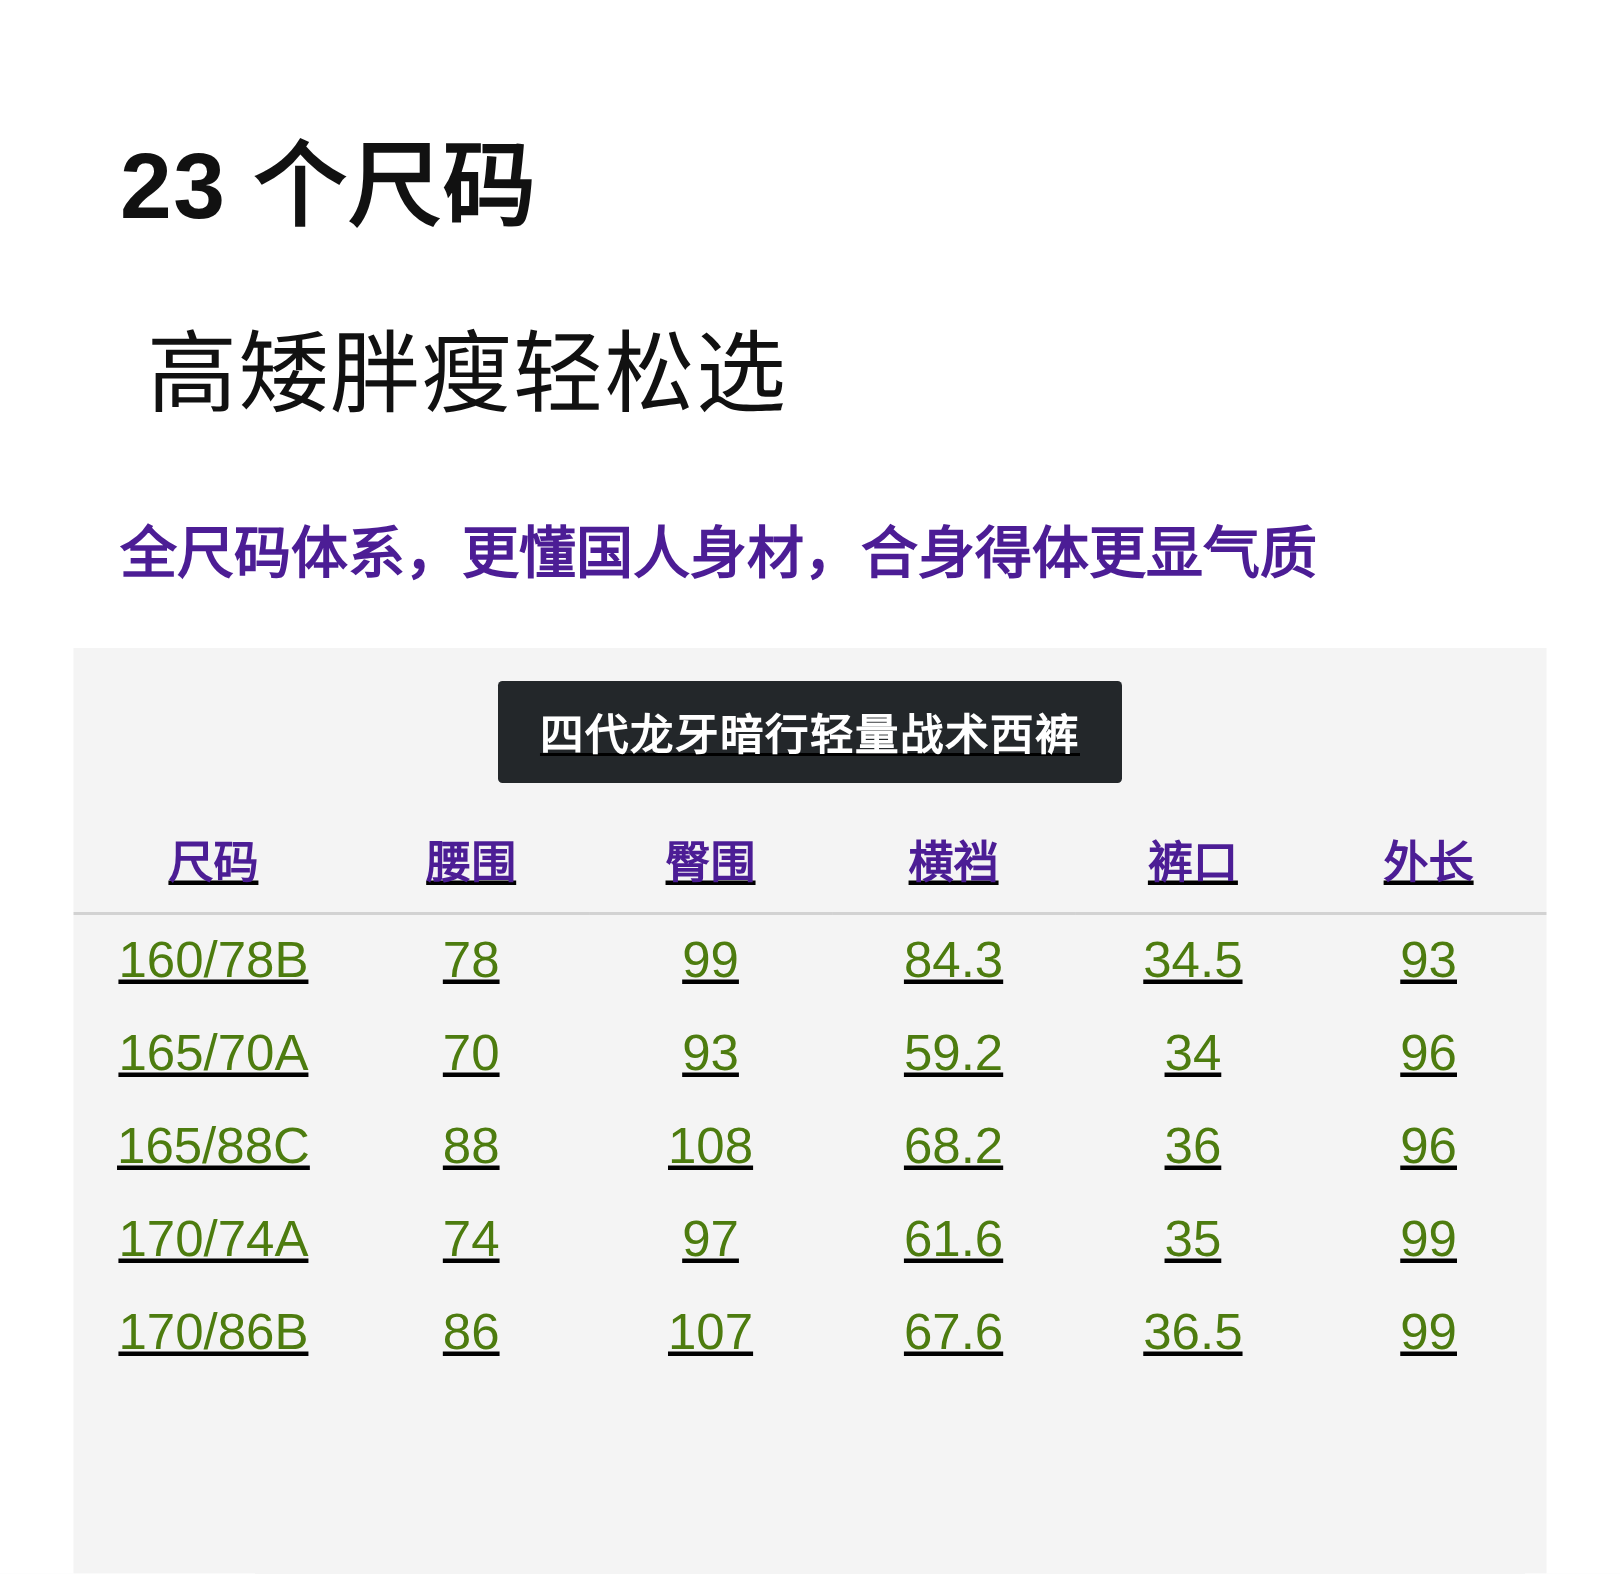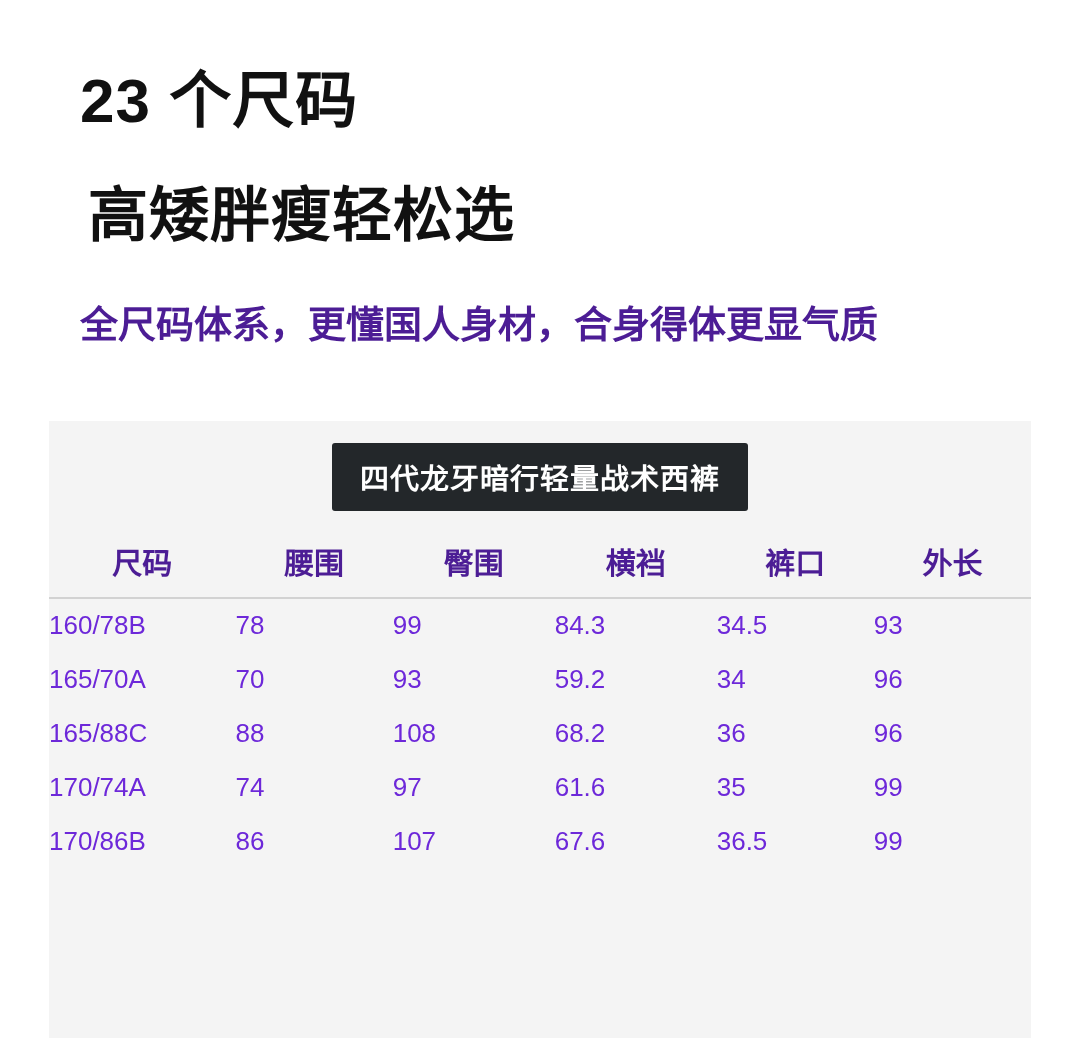--- a/index.html
+++ b/index.html
@@ -27,53 +27,54 @@
     padding: 0 0 0 80px;
   }
 
   .headline-1 {
     font-size: 62px;
     font-weight: bold;
     color: #111111;
     letter-spacing: 1px;
     line-height: 1.0;
     margin: 0;
-    padding-top: 70px;
+    padding-top: 94px;
     white-space: nowrap;
   }
 
   .headline-2 {
     font-size: 60px;
-    font-weight: bold;
+    font-weight: normal;
     color: #111111;
     letter-spacing: 1px;
     line-height: 1.0;
-    margin: 8px;
+    margin: 18px;
     padding-top: 46px;
     white-space: nowrap;
   }
 
   .subline {
     font-size: 38px;
     font-weight: bold;
     color: #4c1d95;
     letter-spacing: 0px;
     margin: 0;
     padding-top: 40px;
     white-space: nowrap;
   }
 
   .table-card {
     position: absolute;
     left: 49px;
-    top: 421px;
+    top: 432px;
     width: 982px;
     height: 617px;
     background: #f4f4f4;
     overflow: hidden;
+    text-decoration: underline;
   }
 
   .card-title-wrap {
     display: flex;
     justify-content: center;
     padding-top: 22px;
   }
 
   .card-title {
     background: #23272a;
@@ -96,25 +97,25 @@
   table.size-table th {
     font-size: 30px;
     font-weight: bold;
     color: #4c1d95;
     padding: 6px 0 14px 0;
     text-align: center;
     border-bottom: 2px solid #d2d2d2;
   }
 
   table.size-table td {
-    font-size: 26px;
+    font-size: 34px;
     font-weight: normal;
-    color: #6d28d9;
+    color: #4d7c0f;
     padding: 11px 0 12px 0;
-    text-align: left;
+    text-align: center;
   }
 
   table.size-table col.c0 { width: 19%; }
   table.size-table col.c1 { width: 16%; }
   table.size-table col.c2 { width: 16.5%; }
   table.size-table col.c3 { width: 16.5%; }
   table.size-table col.c4 { width: 16%; }
   table.size-table col.c5 { width: 16%; }
 </style>
 </head>

